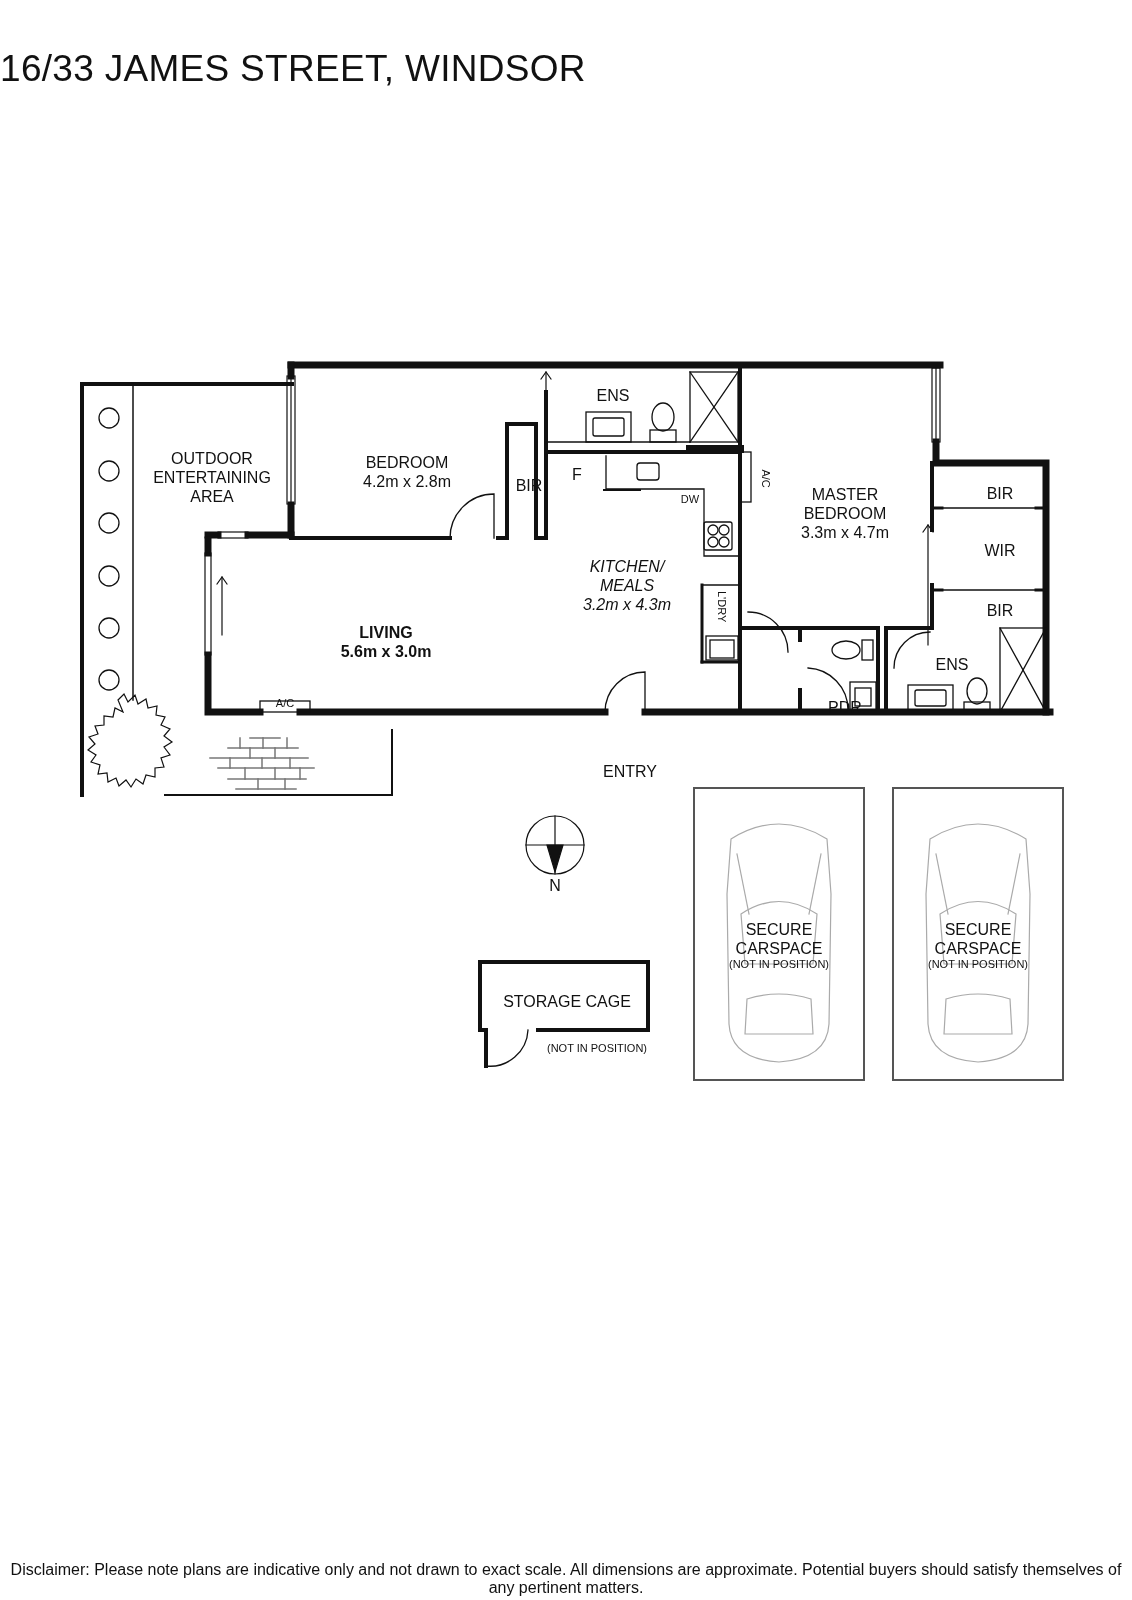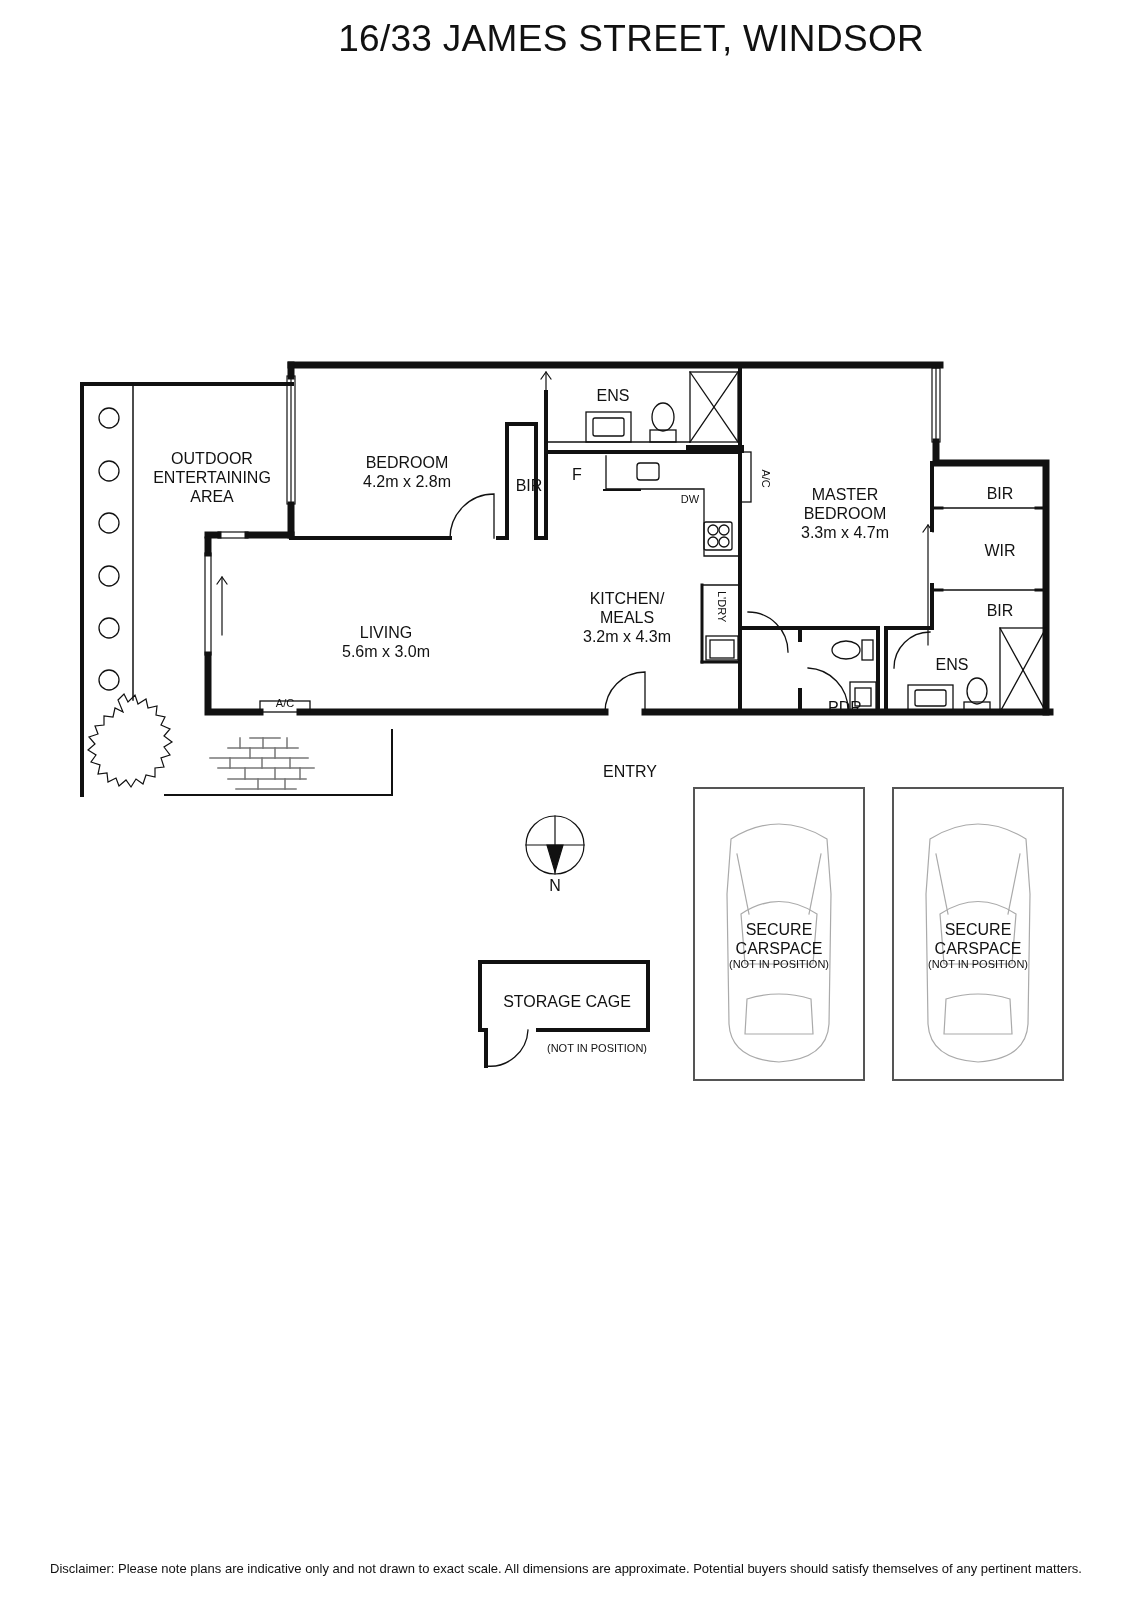--- a/index.html
+++ b/index.html
@@ -1,24 +1,24 @@
 <!DOCTYPE html>
 <html><head>
 <meta charset="utf-8">
 <style>
   html, body { margin:0; padding:0; background:#ffffff; }
   body { width:1132px; height:1600px; position:relative; overflow:hidden; font-family:"Liberation Sans", sans-serif; color:#111; }
-  .title { position:absolute; left:0; width:924px; top:18px; text-align:right; font-size:37px; letter-spacing:0.3px; }
+  .title { position:absolute; left:0; width:924px; top:48px; text-align:left; font-size:37px; letter-spacing:0.3px; }
   svg.plan { position:absolute; left:0; top:0; }
   .lbl { position:absolute; text-align:center; line-height:1.2; white-space:nowrap; transform:translateX(-50%); }
   .room { font-size:16px;margin-top:17px; }
   .small { font-size:16px; }
   .tiny { font-size:11px; }
   .vert { transform:translateX(-50%) rotate(90deg); transform-origin:center; }
-  .disclaimer { position:absolute; top:1561px; left:0; width:1132px; text-align:center; font-size:13px; }
+  .disclaimer { position:absolute; top:1561px; left:0; width:1132px; text-align:center; font-size:16px; }
 </style>
 </head>
 <body>
 
 <div class="title">16/33 JAMES STREET, WINDSOR</div>
 
 <svg class="plan" width="1132" height="1600" viewBox="0 0 1132 1600">
   <g fill="none" stroke="#111" stroke-linecap="square">
 
     <g>
@@ -227,35 +227,35 @@
 </div>
 <div class="lbl room" style="left:407px;top:436px;">
   <div>BEDROOM</div>
   <div>4.2m x 2.8m</div>
 </div>
 <div class="lbl small" style="left:529px;top:476px;">BIR</div>
 <div class="lbl small" style="left:613px;top:386px;">ENS</div>
 <div class="lbl small" style="left:577px;top:465px;">F</div>
 <div class="lbl tiny" style="left:648px;top:493px;margin-left:42px;">DW</div>
 <div class="lbl tiny vert" style="left:765px;top:472px;">A/C</div>
-<div class="lbl room" style="left:627px;top:572px;">
+<div class="lbl room" style="left:627px;top:540px;font-style:italic;">
   <div>KITCHEN/</div>
   <div>MEALS</div>
   <div>3.2m x 4.3m</div>
 </div>
 <div class="lbl tiny vert" style="left:721px;top:600px;">L'DRY</div>
 <div class="lbl room" style="left:845px;top:468px;">
   <div>MASTER</div>
   <div>BEDROOM</div>
   <div>3.3m x 4.7m</div>
 </div>
 <div class="lbl small" style="left:1000px;top:484px;">BIR</div>
 <div class="lbl small" style="left:1000px;top:541px;">WIR</div>
 <div class="lbl small" style="left:1000px;top:601px;">BIR</div>
-<div class="lbl room" style="left:386px;top:606px;">
+<div class="lbl room" style="left:386px;top:606px;font-weight:bold;">
   <div>LIVING</div>
   <div>5.6m x 3.0m</div>
 </div>
 <div class="lbl tiny" style="left:285px;top:697px;">A/C</div>
 <div class="lbl small" style="left:845px;top:666px;margin-top:32px;">PDR</div>
 <div class="lbl small" style="left:952px;top:655px;">ENS</div>
 <div class="lbl room" style="left:630px;top:745px;">ENTRY</div>
 <div class="lbl small" style="left:555px;top:876px;">N</div>
 
 <div class="lbl small" style="left:567px;top:992px;">STORAGE CAGE</div>

